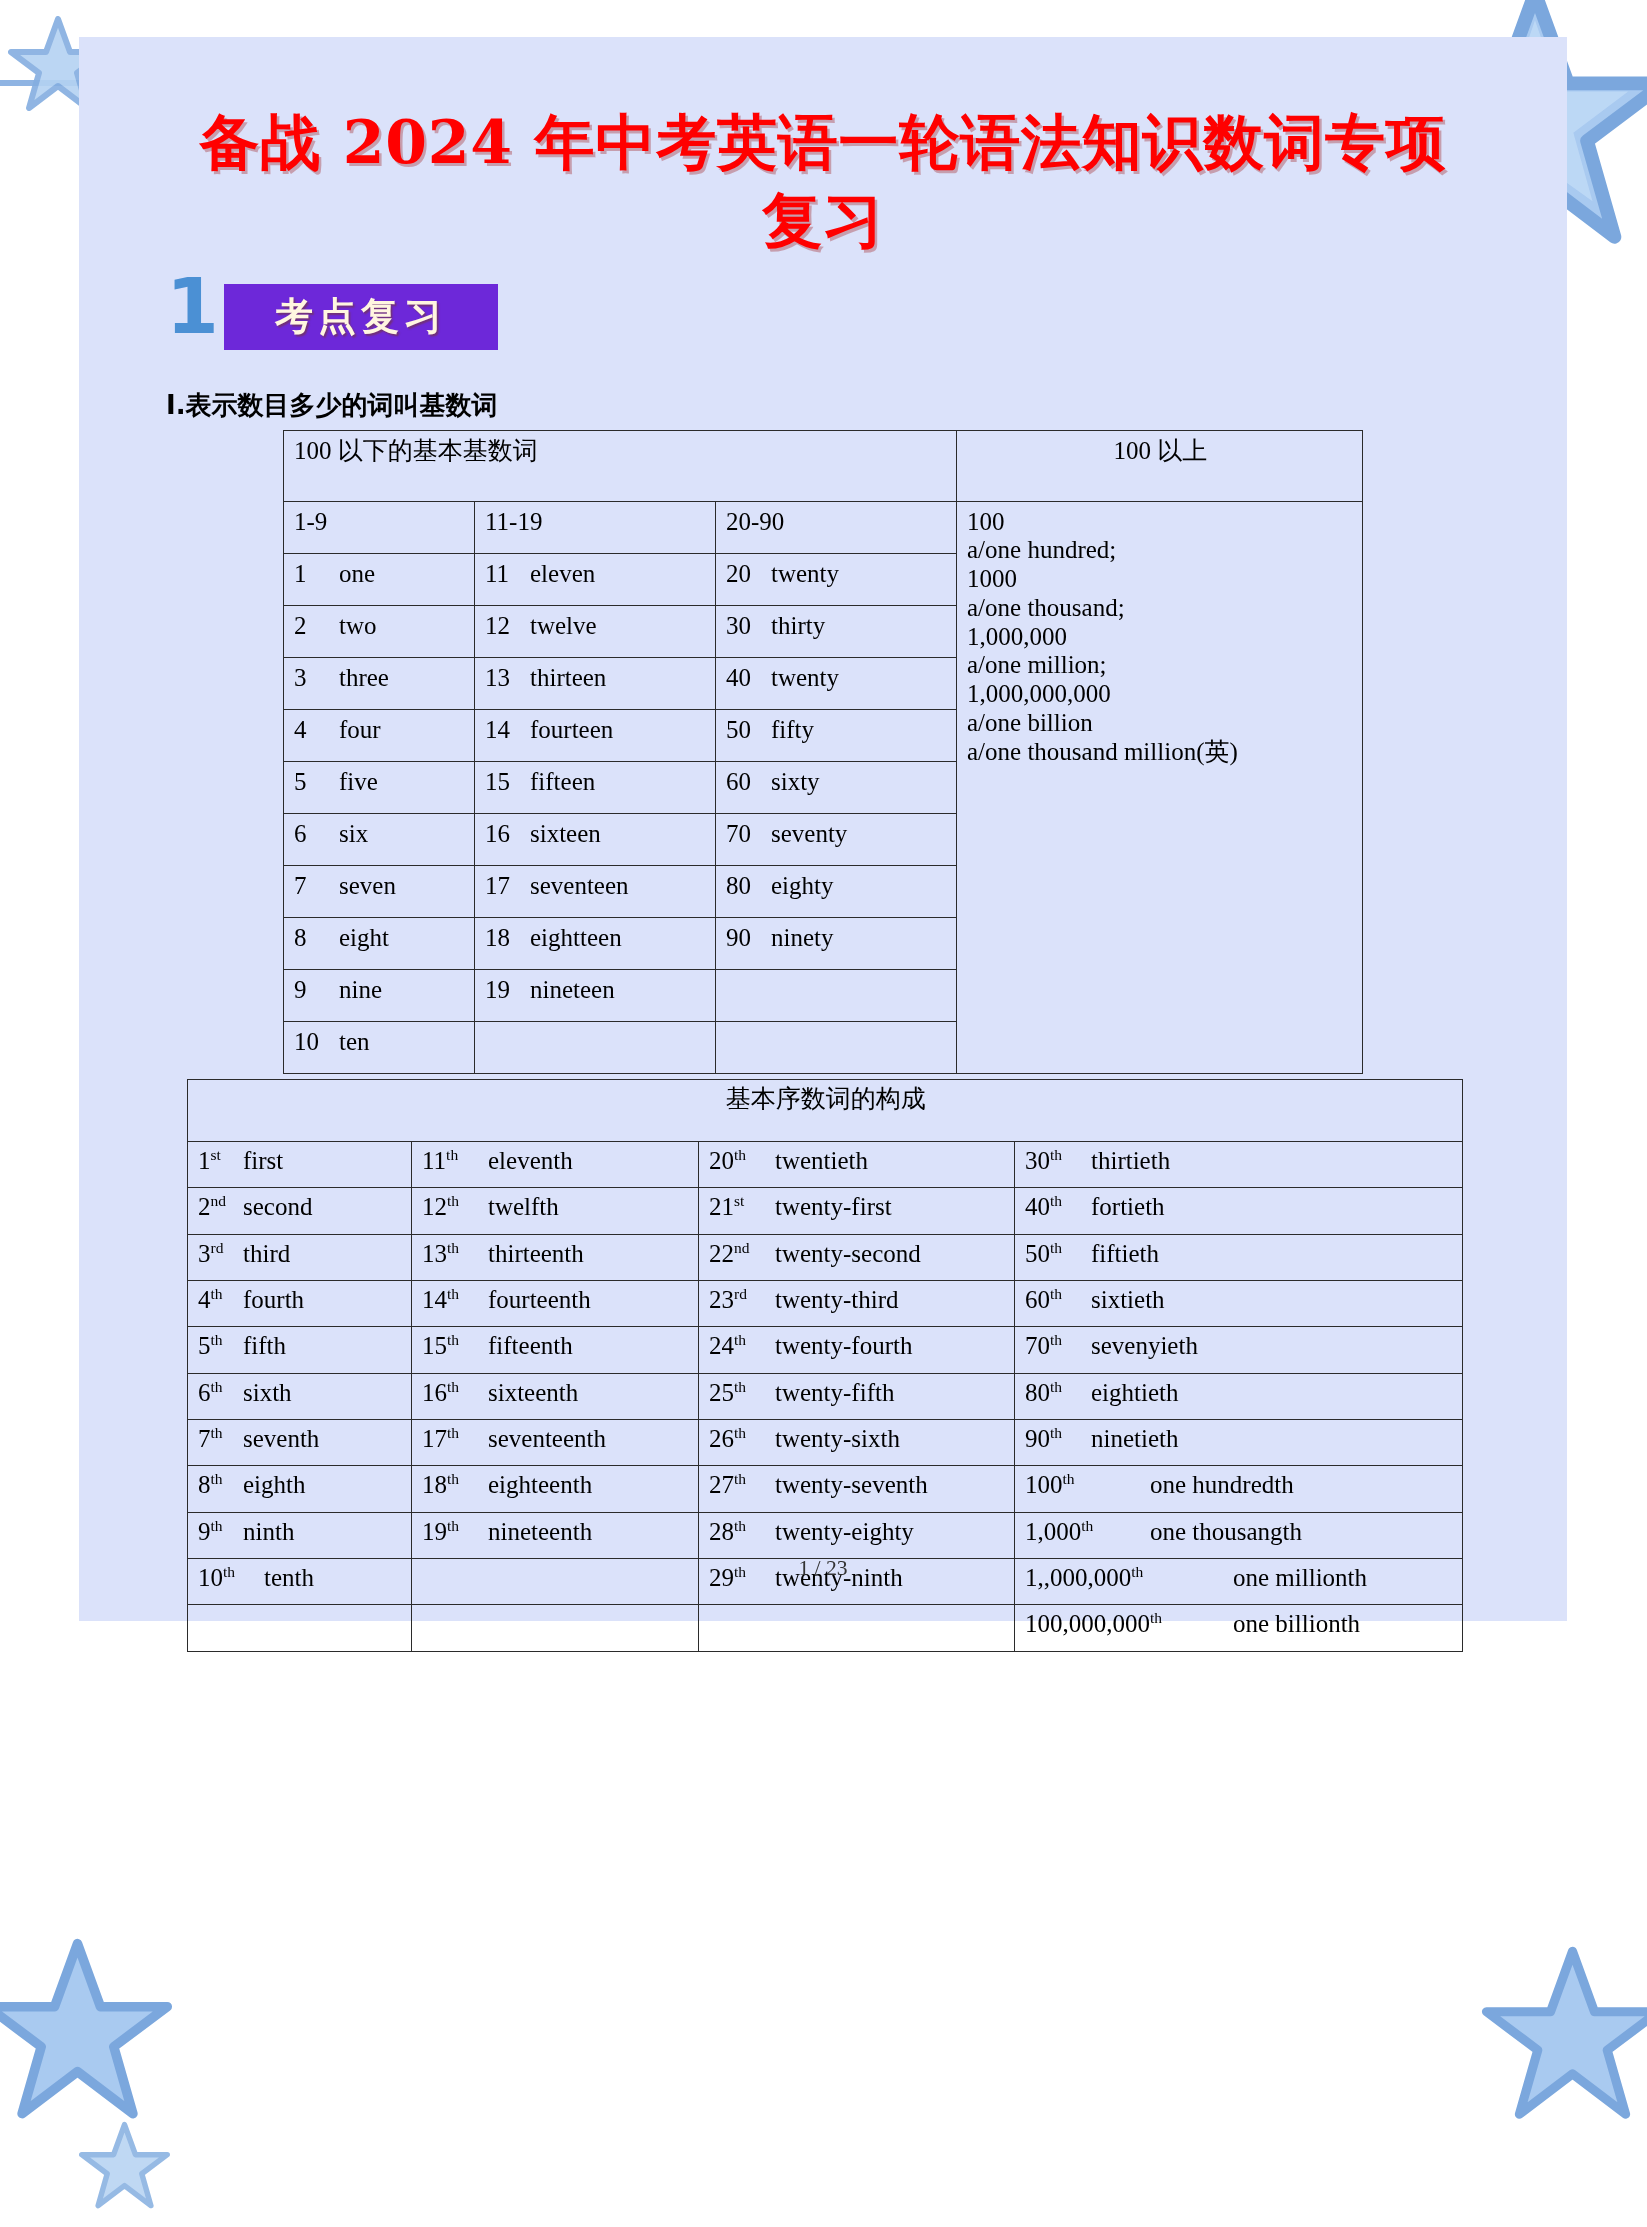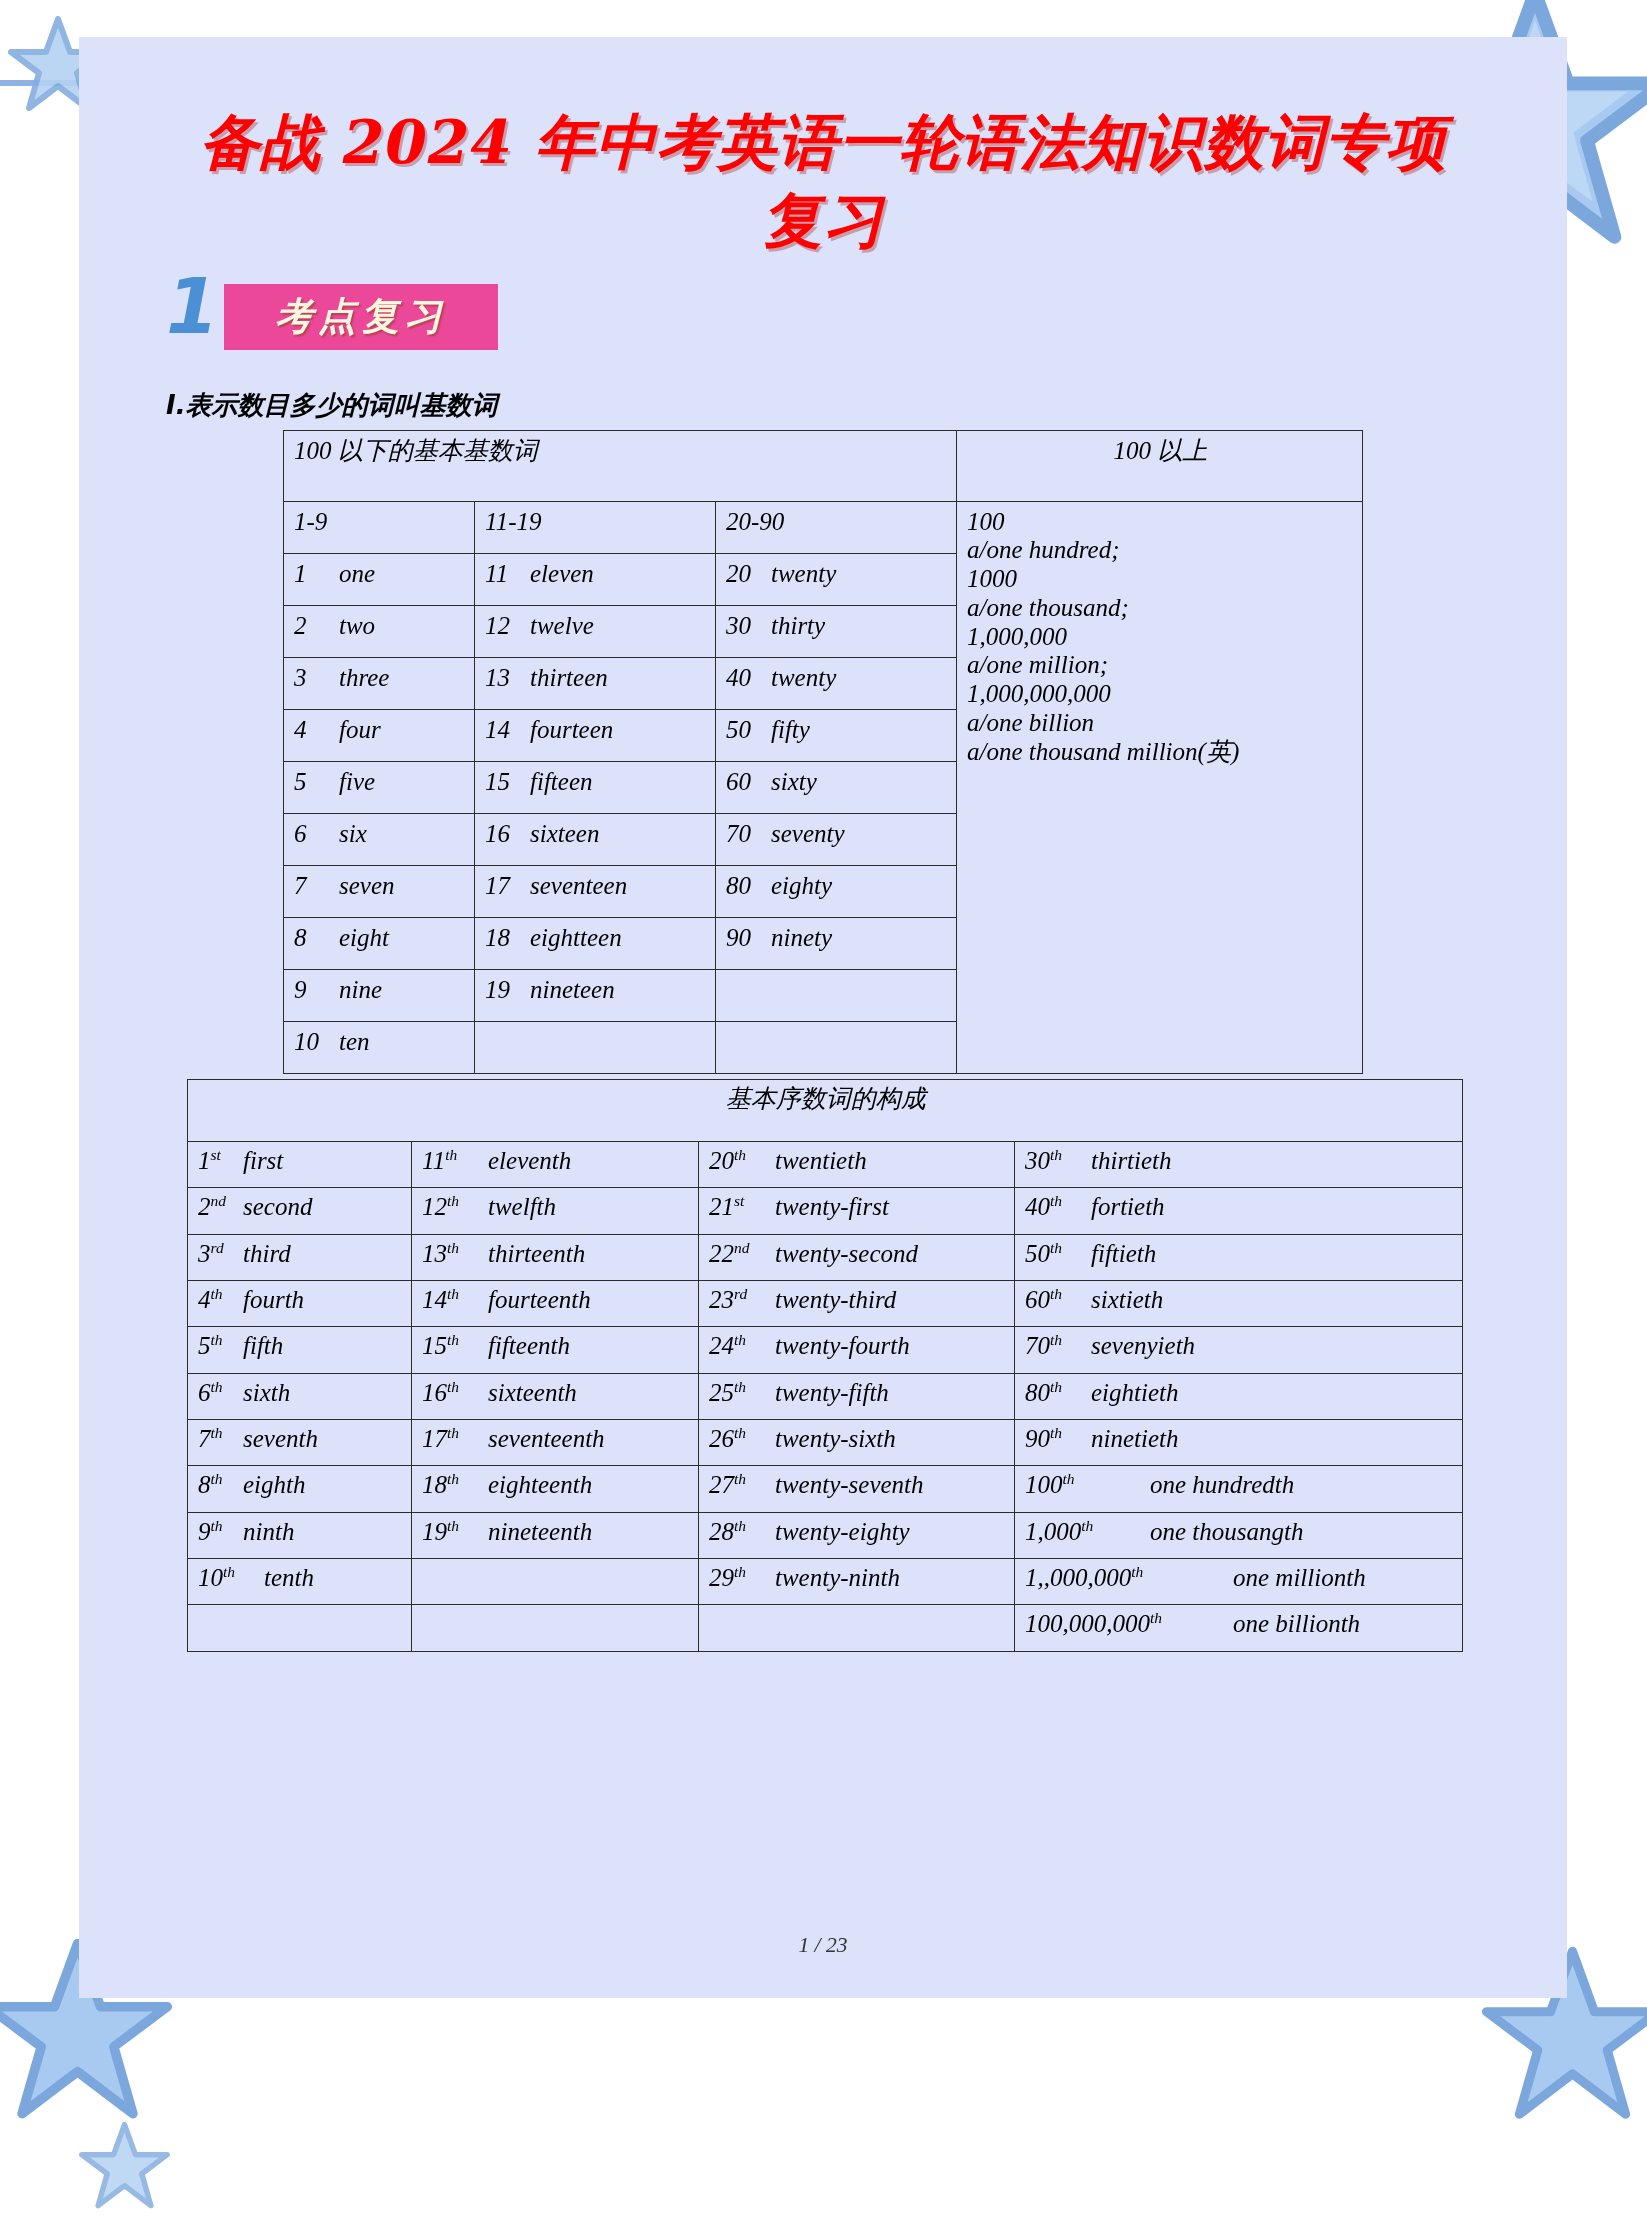--- a/index.html
+++ b/index.html
@@ -16,23 +16,22 @@
   .star-tr { top:-18.3px; right:-25px; width:274px; height:274px; }
   .star-tl { top:15px; left:8.3px; width:100px; height:100px; opacity:.9; }
   .star-bl { bottom:100px; left:-18.3px; width:191px; height:191px; }
   .star-bl2 { bottom:15px; left:79px; width:91px; height:91px; opacity:.85;}
   .star-br { bottom:100px; right:-16.6px; width:183px; height:183px; }
   .rule-tr { position:absolute; top:80px; right:190px; width:1463px; height:5.8px;
              background:#8fb4e3; }
   
   .sheet {
     position:absolute; left:79px; top:37px;
-    width:1488px; height:1961px;
+    width:1488px; height:1584px;
     background:#dbe2fa;
-    font-style:italic;
   }
   
   .doc-title {
     margin:66px 100px 0 100px;
     text-align:center;
     color:#ff0000;
     font-family:"DejaVu Serif", serif;
     font-weight:bold;
     font-size:60px;
     line-height:1.30;
@@ -42,21 +41,21 @@
   
   .banner-wrap { position:relative; height:96px; margin:18.3px 0 0 87px; }
   .banner-num {
     position:absolute; left:0; top:-8.3px;
     font-family:"DejaVu Sans", sans-serif;
     font-weight:bold; font-size:76px; color:#4b90d4; line-height:1;
   }
   .banner-box {
     position:absolute; left:58px; top:6.6px;
     width:274px; height:66px;
-    background:#ec4899;
+    background:#6d28d9;
     display:flex; align-items:center; justify-content:center;text-align:center;
   }
   .banner-text {
     color:#fff6e0; font-size:38px; font-weight:bold; letter-spacing:5px;
     font-family:"DejaVu Serif", serif;
     text-shadow:1.7px 1.7px 1.7px rgba(120,60,0,.45);
   }
   
   .sec-head {
     margin:15px 0 6.6px 87px;

